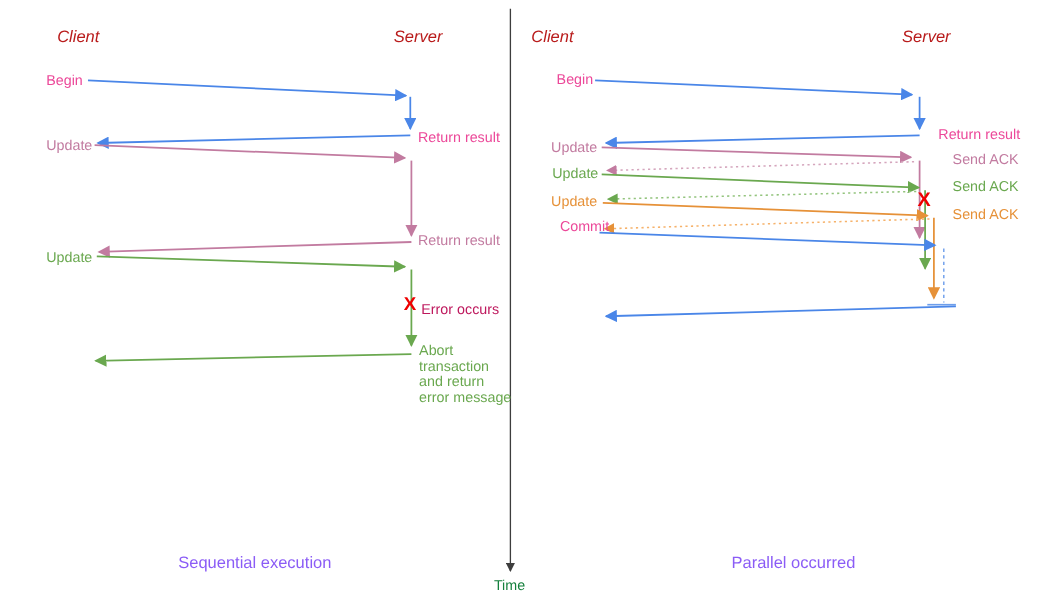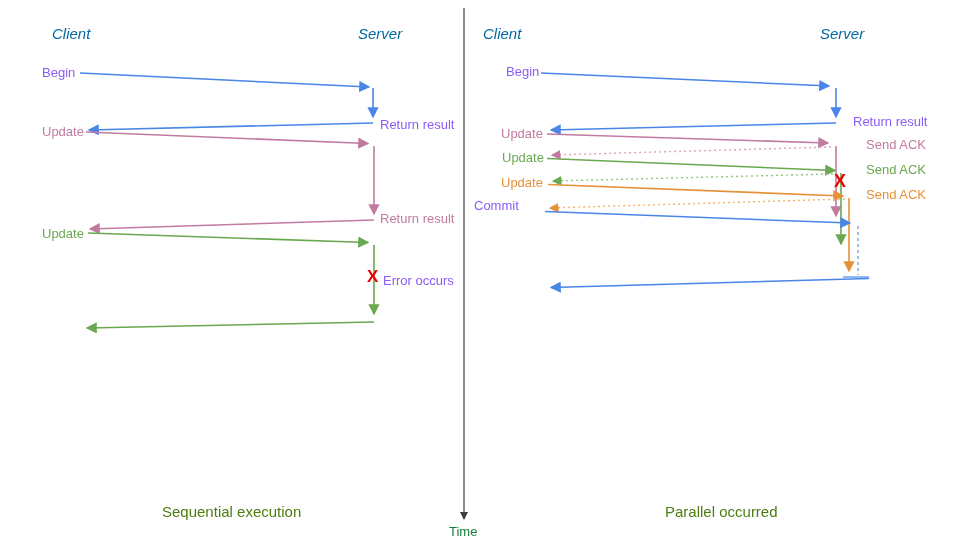--- a/index.html
+++ b/index.html
@@ -11,28 +11,28 @@
     overflow:hidden;
   }
   .arrows{position:absolute;left:0;top:0;}
   .lbl{
     position:absolute;
     font-size:13px;
     line-height:13px;
     white-space:nowrap;
     color:#333;
   }
-  .hdr{font-size:15px;font-style:italic;color:#0369a1;}
-  .caption{font-size:15px;color:#4d7c0f;}
+  .hdr{font-size:15px;font-style:italic;color:#b91c1c;}
+  .caption{font-size:15px;color:#8b5cf6;}
   .wrap{white-space:normal;line-height:14px;}
-  .c-blue{color:#8b5cf6;}
+  .c-blue{color:#ec4899;}
   .c-pink{color:#c27ba0;}
   .c-green{color:#6aa84f;}
   .c-orange{color:#e69138;}
-  .c-red{color:#8b5cf6;text-align:right;}
+  .c-red{color:#be185d;text-align:right;}
   .c-dark{color:#3d3d3d;}
   .xmark{font-weight:bold;color:#ee0000;}
 </style>
 </head>
 <body>
 
 <div class="canvas">
 
   <svg class="arrows" width="960" height="540" viewBox="0 0 960 540">
     <defs>
@@ -92,32 +92,33 @@
   <div class="lbl hdr" style="left:52px;top:27px">Client</div>
   <div class="lbl hdr" style="left:358px;top:27px">Server</div>
 
   <div class="lbl c-blue" style="left:42px;top:66px">Begin</div>
   <div class="lbl c-blue" style="left:380px;top:118px">Return result</div>
   <div class="lbl c-pink" style="left:42px;top:125px">Update</div>
   <div class="lbl c-pink" style="left:380px;top:212px">Return result</div>
   <div class="lbl c-green" style="left:42px;top:227px">Update</div>
   <div class="lbl xmark" style="left:367px;top:270px;font-size:17px">X</div>
   <div class="lbl c-red" style="left:383px;top:274px">Error occurs</div>
+  <div class="lbl c-green wrap" style="left:381px;top:312px;width:86px">Abort transaction and return error message</div>
   <div class="lbl caption" style="left:162px;top:505px">Sequential execution</div>
 
   <div class="lbl hdr" style="left:483px;top:27px">Client</div>
   <div class="lbl hdr" style="left:820px;top:27px">Server</div>
 
   <div class="lbl c-blue" style="left:506px;top:65px">Begin</div>
   <div class="lbl c-blue" style="left:853px;top:115px">Return result</div>
   <div class="lbl c-pink" style="left:501px;top:127px">Update</div>
   <div class="lbl c-pink" style="left:866px;top:138px">Send ACK</div>
   <div class="lbl c-green" style="left:502px;top:151px">Update</div>
   <div class="lbl c-green" style="left:866px;top:163px">Send ACK</div>
   <div class="lbl c-orange" style="left:501px;top:176px">Update</div>
   <div class="lbl c-orange" style="left:866px;top:188px">Send ACK</div>
-  <div class="lbl c-blue" style="left:474px;top:199px">Commit</div>
+  <div class="lbl c-blue" style="left:509px;top:199px">Commit</div>
   <div class="lbl xmark" style="left:834px;top:175px;font-size:18px">X</div>
   <div class="lbl caption" style="left:665px;top:505px">Parallel occurred</div>
 
   <div class="lbl c-dark" style="left:449px;top:525px;color:#15803d">Time</div>
 
 </div>
 
 </body></html>

